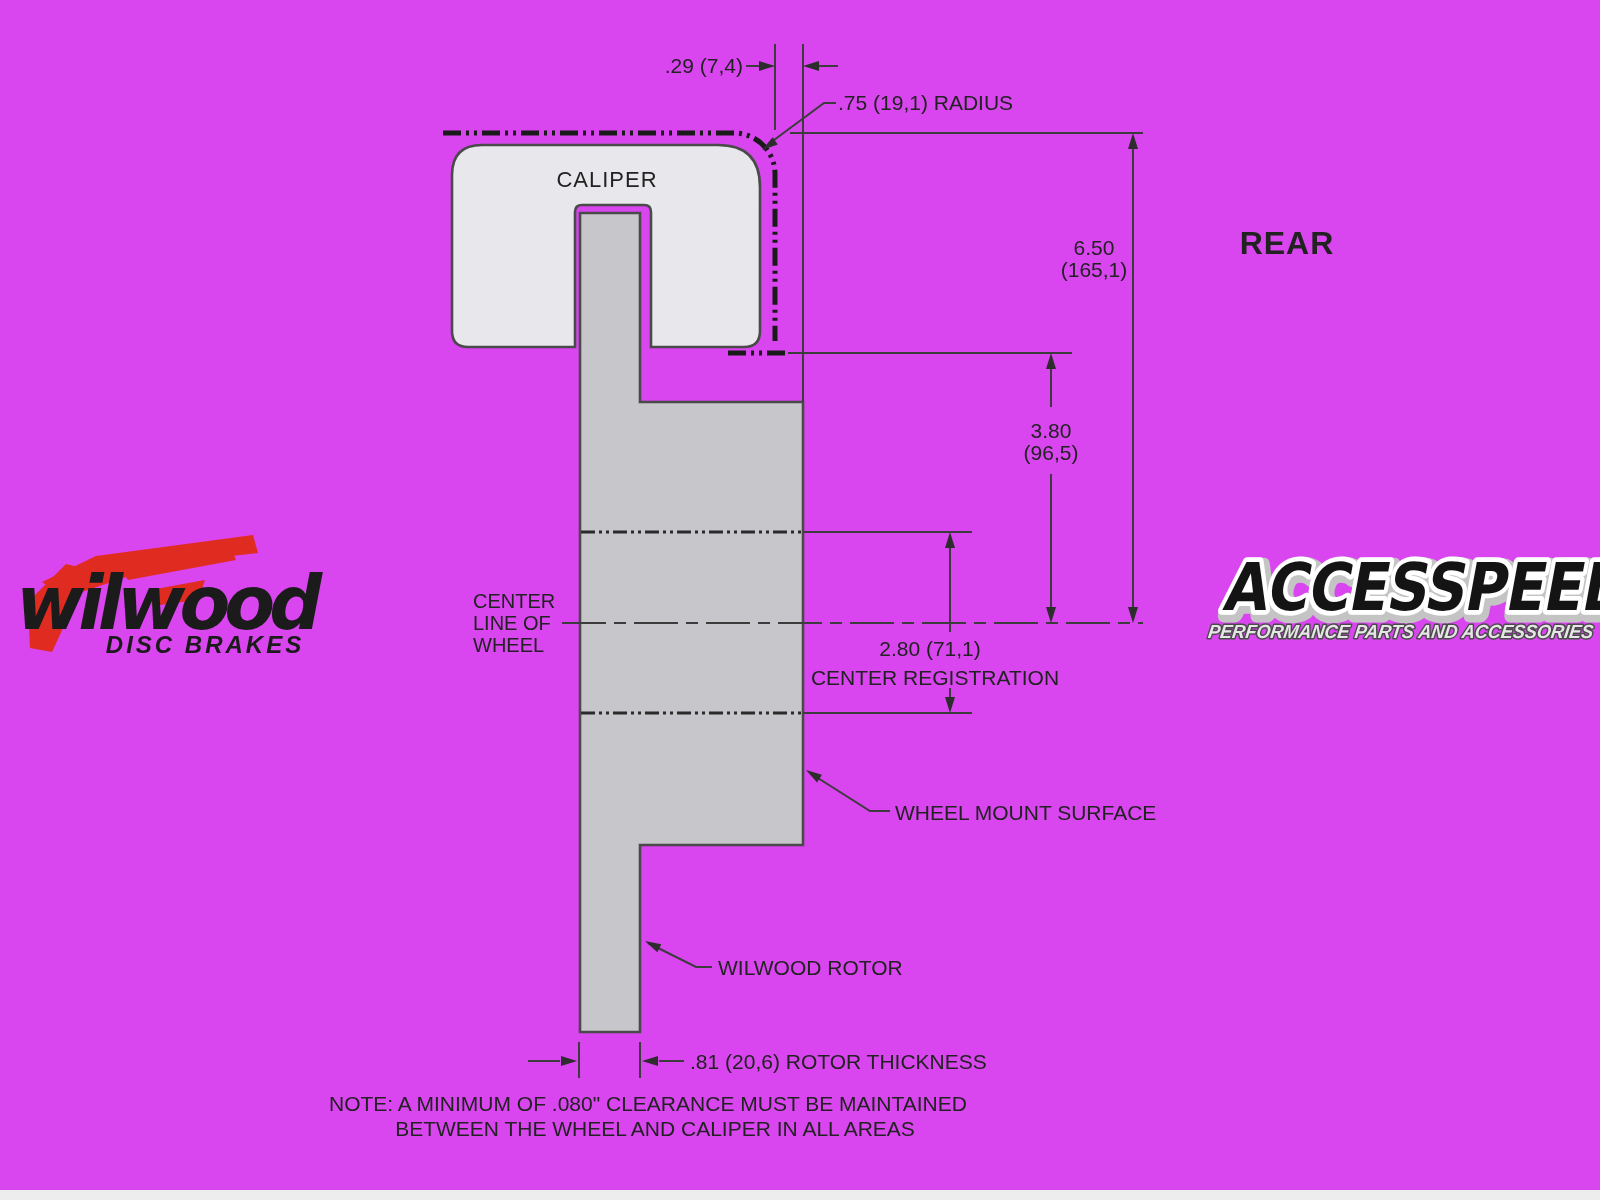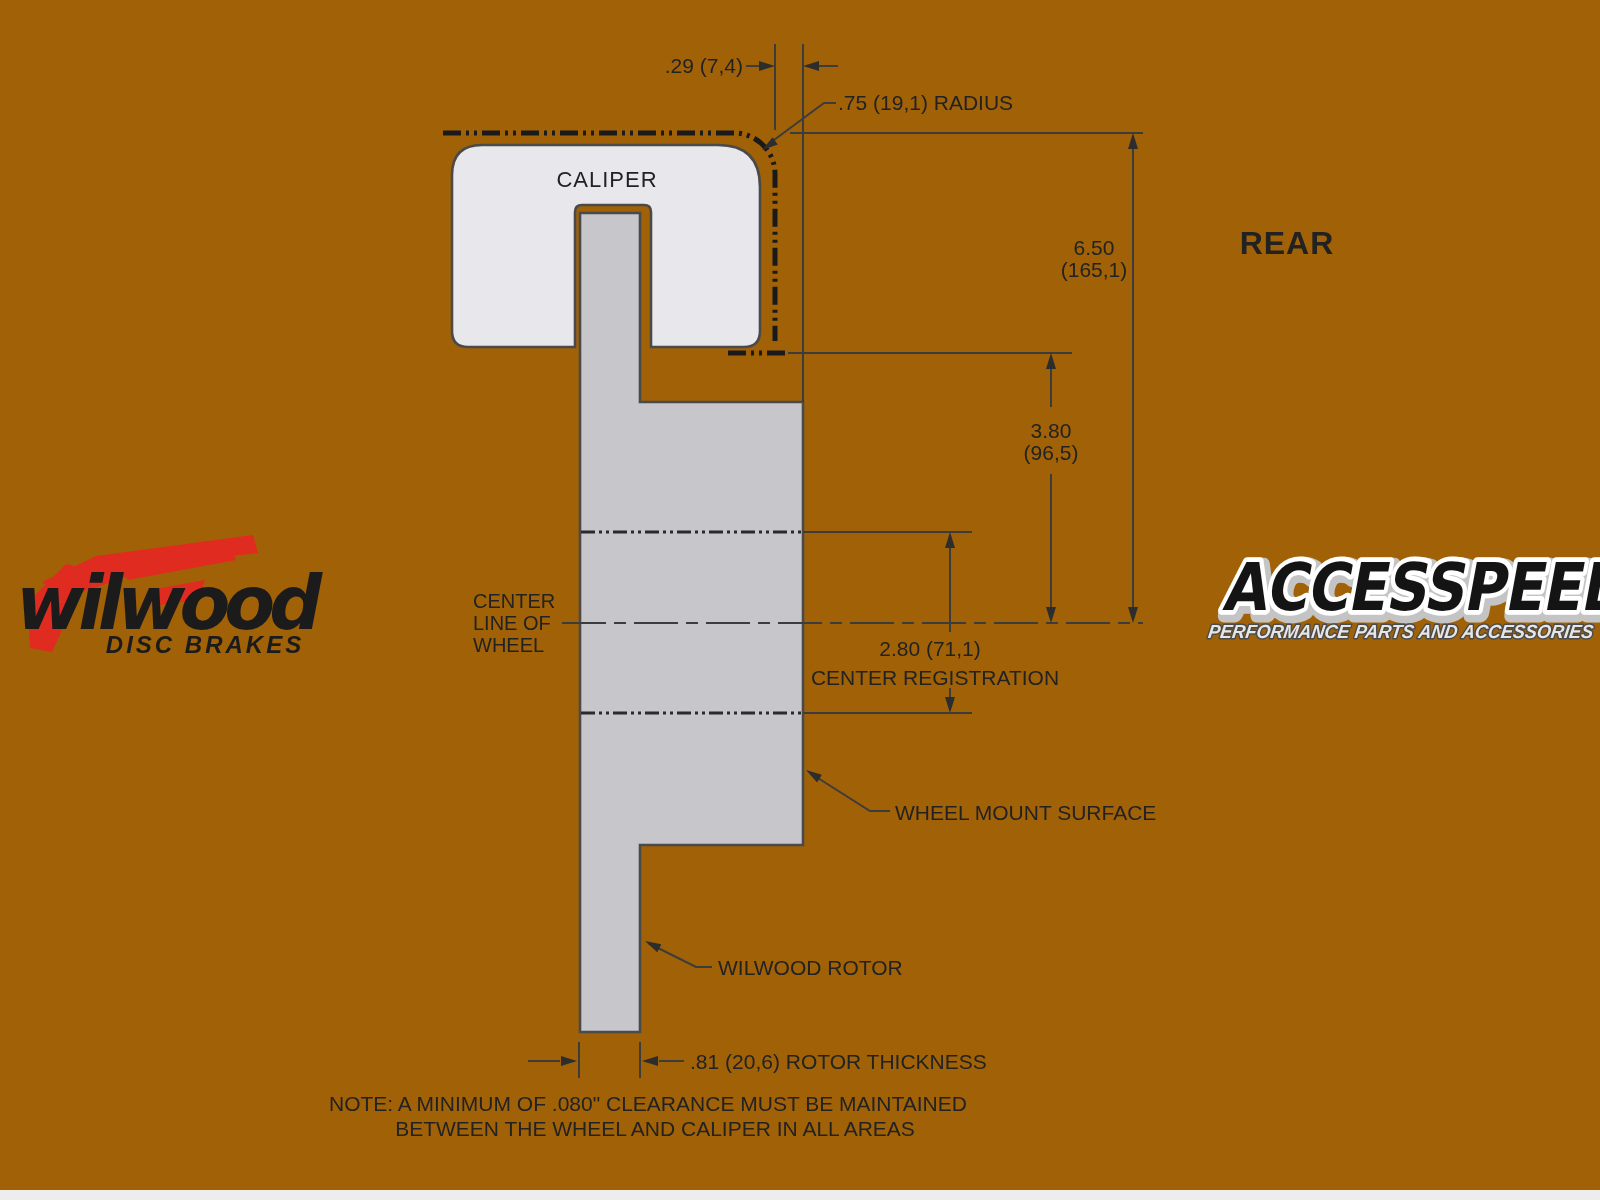--- a/index.html
+++ b/index.html
@@ -1,16 +1,16 @@
 <!DOCTYPE html>
 <html><head>
 <meta charset="utf-8">
 <style>
   html,body{margin:0;padding:0;background:#ffffff;}
-  #stage{position:relative;width:1600px;height:1200px;background:#a16207;overflow:hidden;
+  #stage{position:relative;width:1600px;height:1200px;background:#d946ef;overflow:hidden;
          font-family:"Liberation Sans",sans-serif;}
   svg{position:absolute;left:0;top:0;}
   
   .shape-caliper{fill:#e8e8ec;stroke:#4a4a4a;stroke-width:2.6;}
   .shape-rotor{fill:#c7c7cb;stroke:#4a4a4a;stroke-width:2.6;}
   .thin{stroke:#3c3c3c;stroke-width:2;fill:none;}
   .clearline{stroke:#1a1a1a;stroke-width:5;fill:none;stroke-dasharray:18 5 3 5 3 5;}
   .regline{stroke:#2a2a2a;stroke-width:3;fill:none;stroke-dasharray:14 4 3 4 3 4;}
   .centerline{stroke:#3c3c3c;stroke-width:2;fill:none;stroke-dasharray:44 8 12 8;}
   .arrow{fill:#2d2d2d;stroke:none;}

